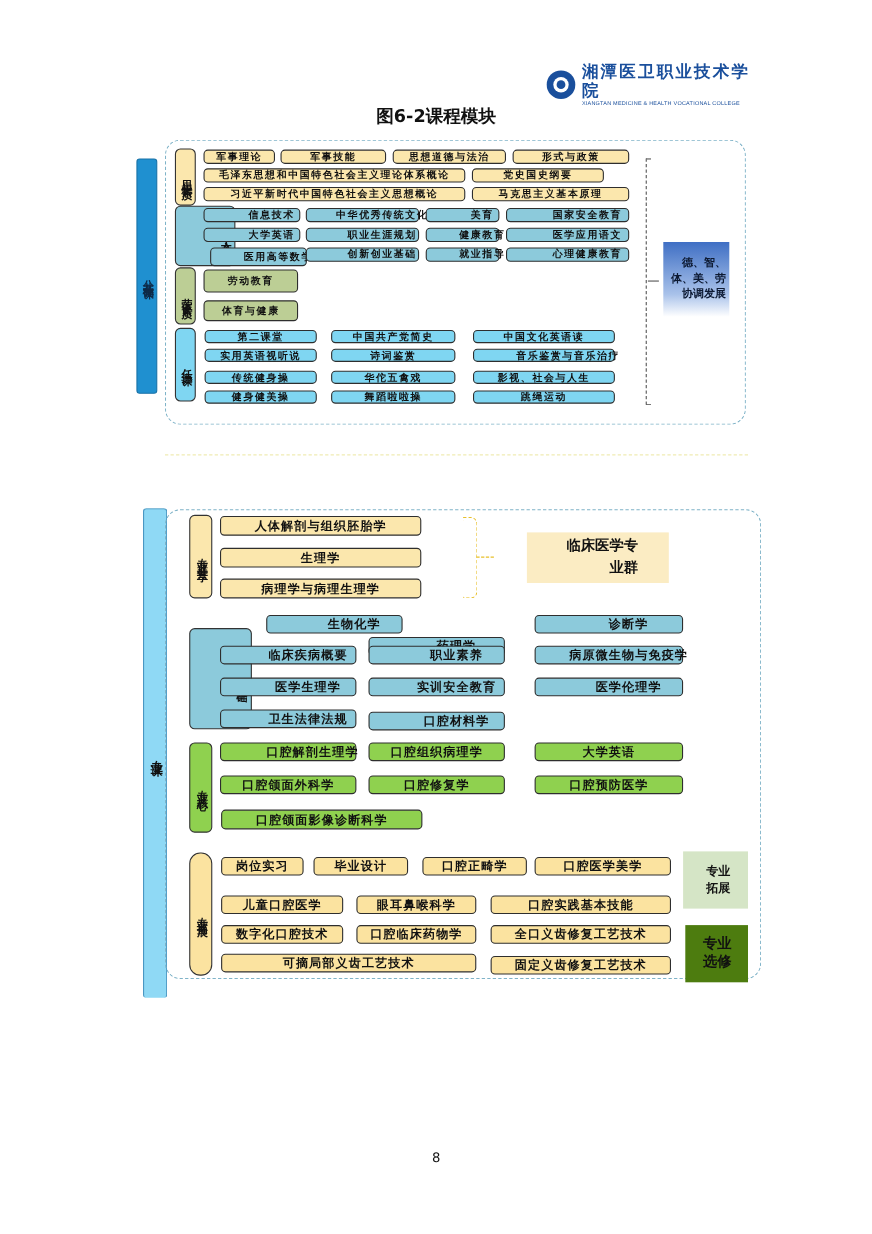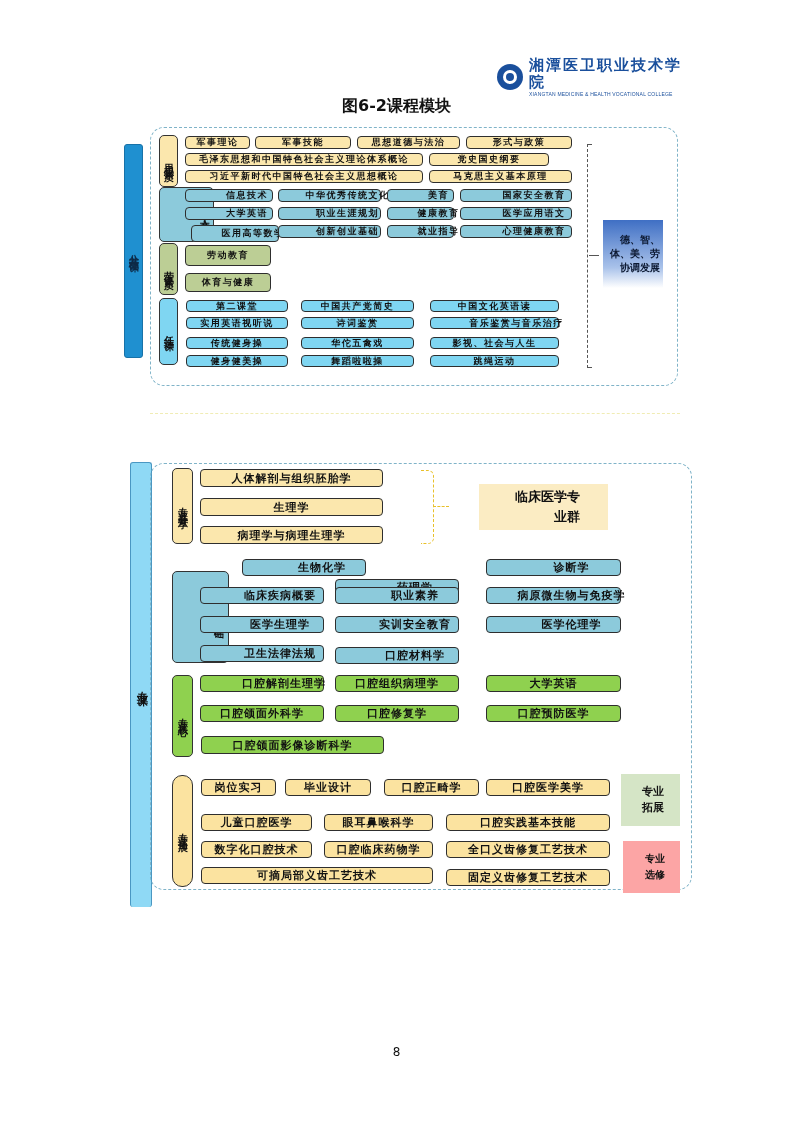--- a/index.html
+++ b/index.html
@@ -162,17 +162,17 @@
 <div class="box box2 gold" style="left:446px; top:814px; width:164px; height:17px;">口腔实践基本技能</div>
 <div class="box box2 gold" style="left:201px; top:841px; width:111px; height:17px;">数字化口腔技术</div>
 <div class="box box2 gold" style="left:324px; top:841px; width:109px; height:17px;">口腔临床药物学</div>
 <div class="box box2 gold" style="left:446px; top:841px; width:164px; height:17px;">全口义齿修复工艺技术</div>
 <div class="box box2 gold" style="left:201px; top:867px; width:232px; height:17px;">可摘局部义齿工艺技术</div>
 <div class="box box2 gold" style="left:446px; top:869px; width:164px; height:17px;">固定义齿修复工艺技术</div>
 
 <div class="abs note" style="left:621px; top:774px; width:59px; height:52px; background:#d5e5c6; font-size:11px; line-height:16px; padding:0 16px; box-sizing:border-box;">
   <span>专业拓展</span>
 </div>
-<div class="abs note" style="left:623px; top:841px; width:57px; height:52px; background:#fca5a5; font-size:10px; line-height:16px; padding:4px 15px; box-sizing:border-box;">
+<div class="abs note" style="left:623px; top:841px; width:57px; height:52px; background:#4d7c0f; font-size:13px; line-height:16px; padding:4px 15px; box-sizing:border-box;">
   <span>专业选修</span>
 </div>
 
 <div class="abs page-num">8</div>
 
 </body></html>

